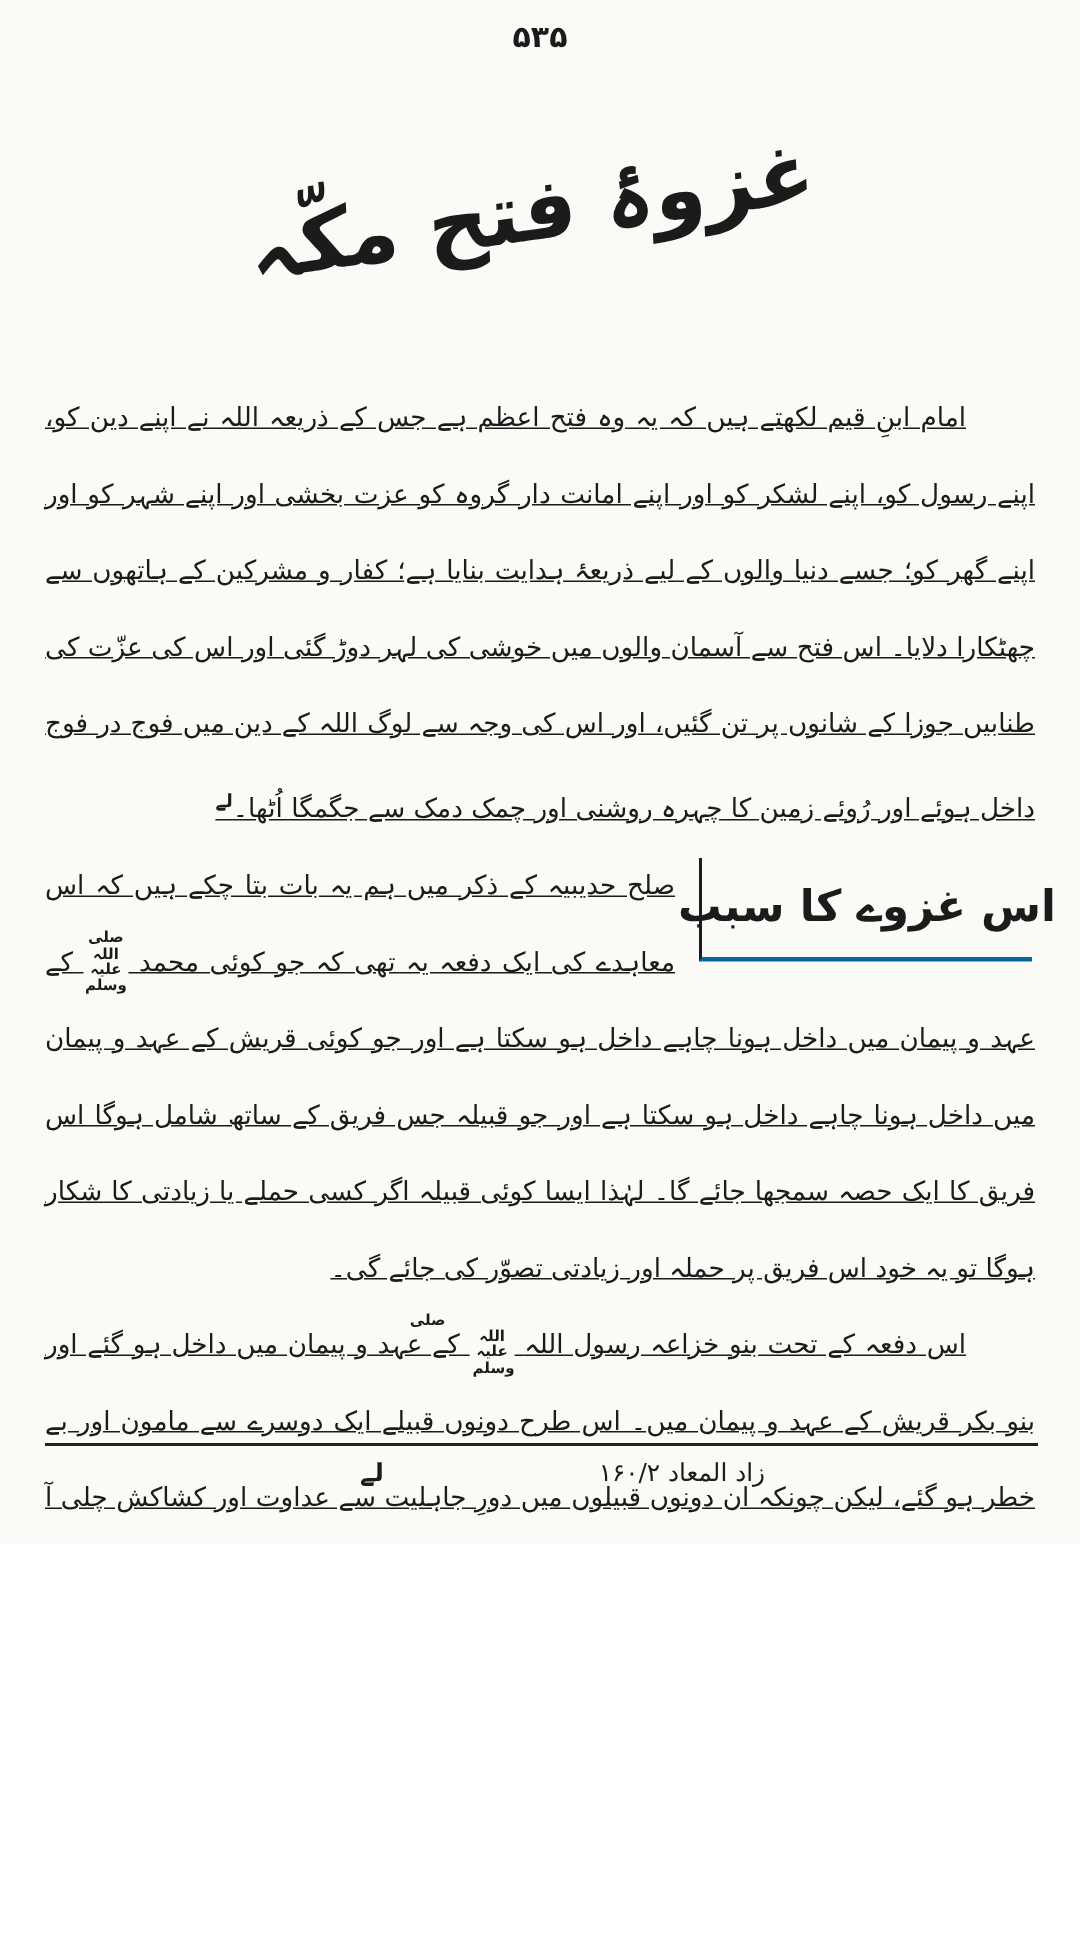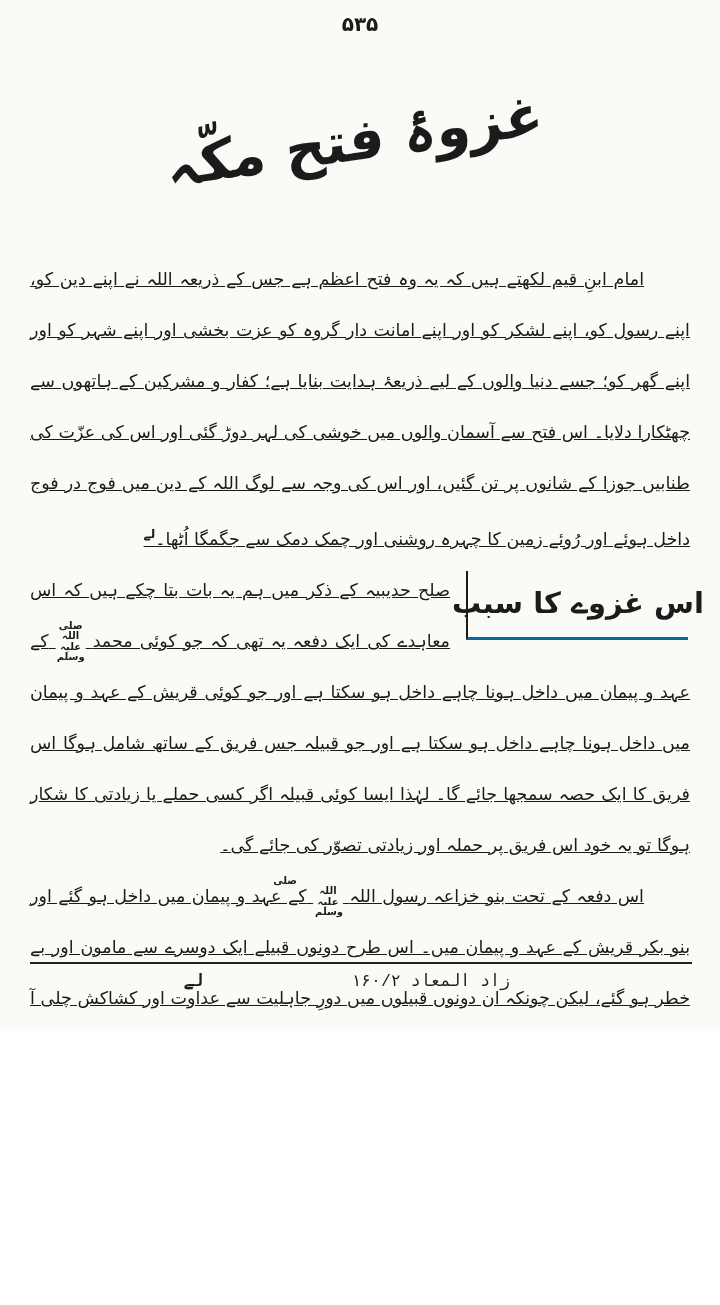--- a/index.html
+++ b/index.html
@@ -51,21 +51,21 @@
     width:30px;
     font-size:10px; font-weight:bold;
     line-height:1.05;
     text-align:center;
     vertical-align:middle;
     white-space:normal;
   }
   .fn-ref { font-size:12px; font-weight:bold; }
   .last-justify { text-align-last:justify; }
   .footnote {
-    position:absolute; bottom:34px; right:28px; left:30px;font-family:Liberation Mono, monospace;
+    position:absolute; bottom:34px; right:28px; left:30px;
   }
   .fn-rule { border-top:2px solid #222; height:0; margin-bottom:5px; }
   .fn-row { font-size:16.5px; padding-right:182px; line-height:26px; }
   .fn-marker { margin-right:138px; font-weight:bold; }
 </style>
 </head>
 <body>
 
 <div class="page">
 

